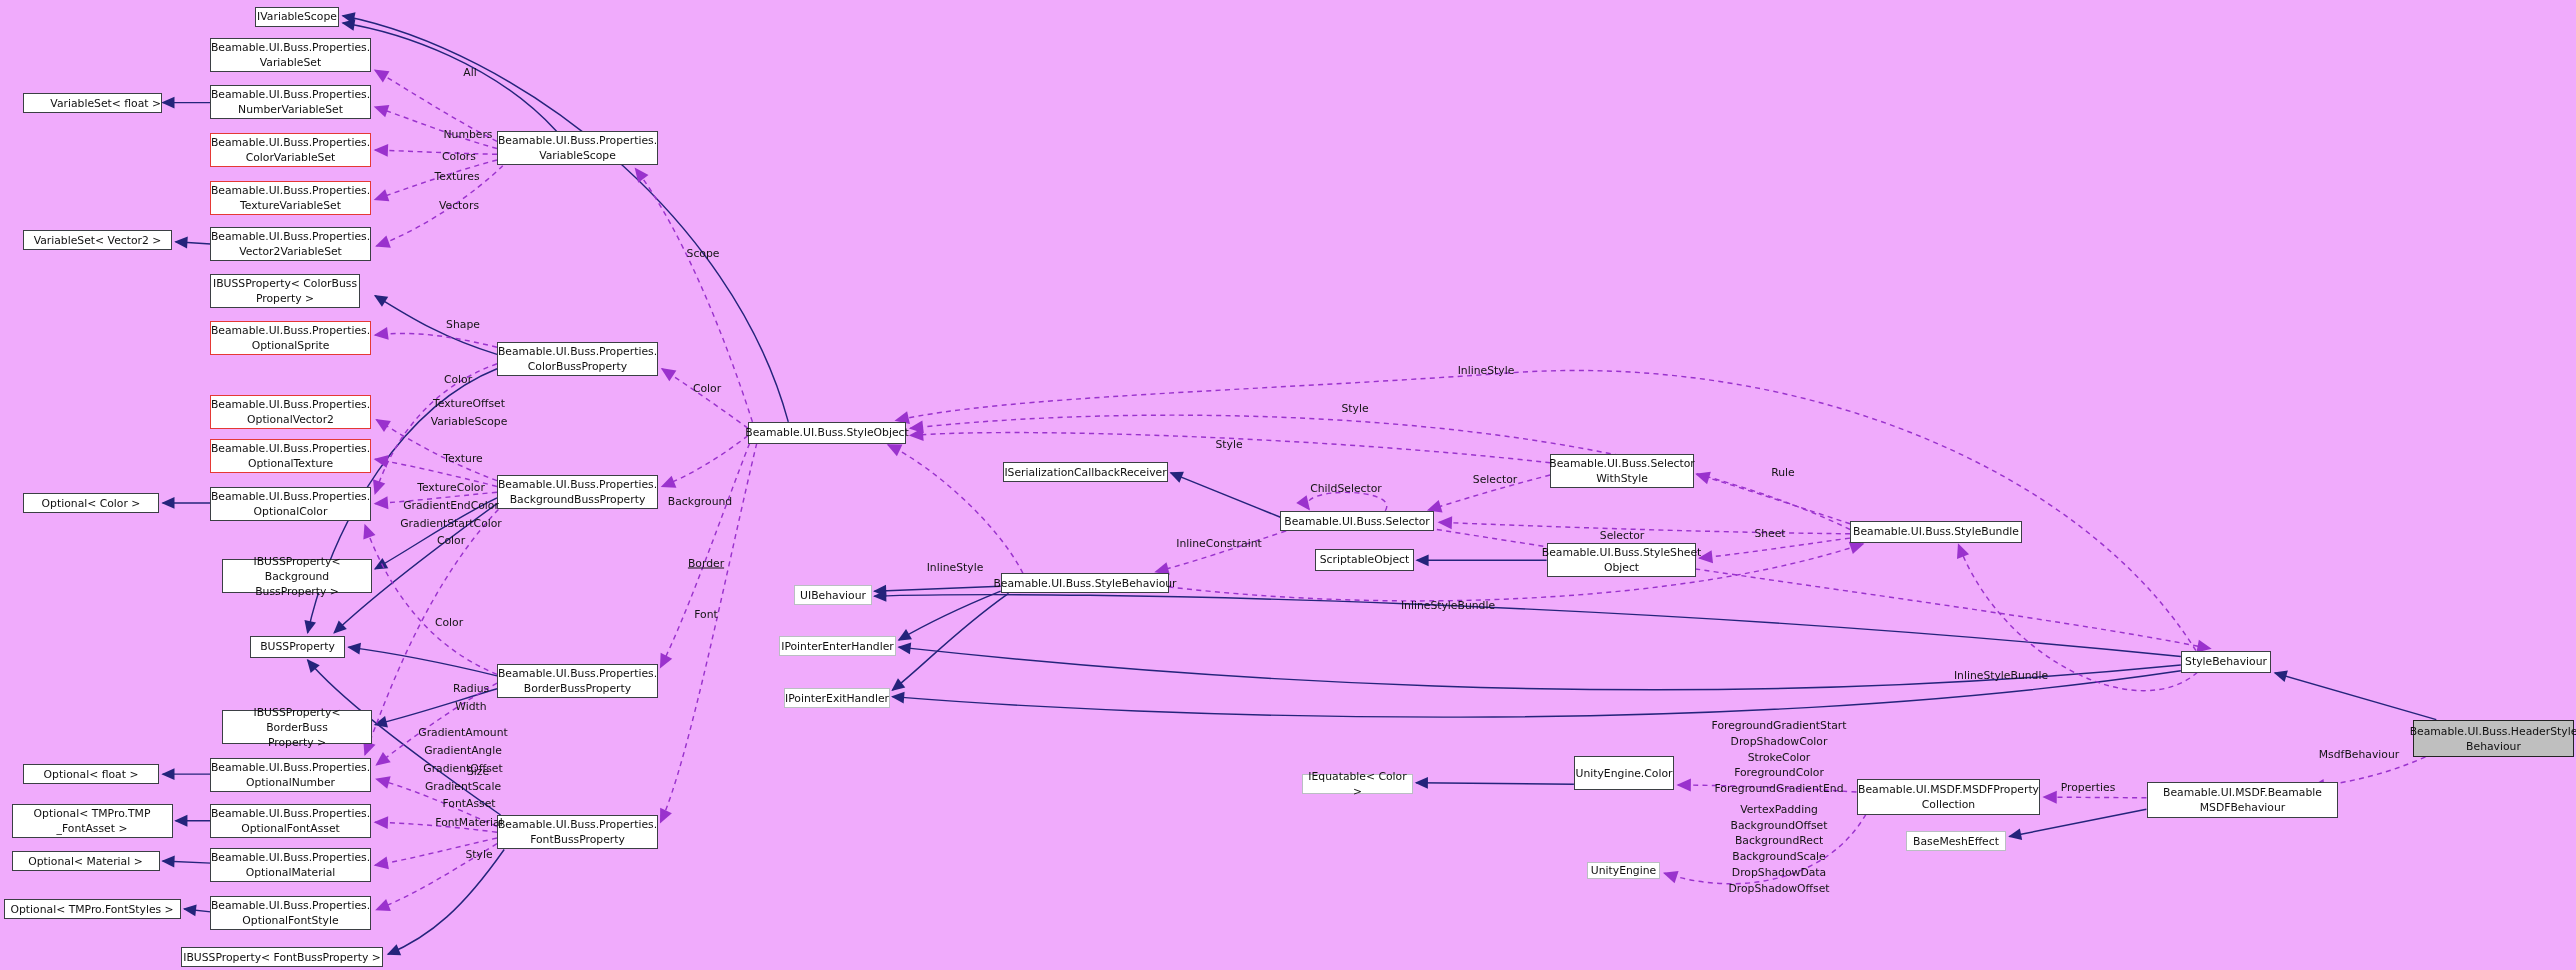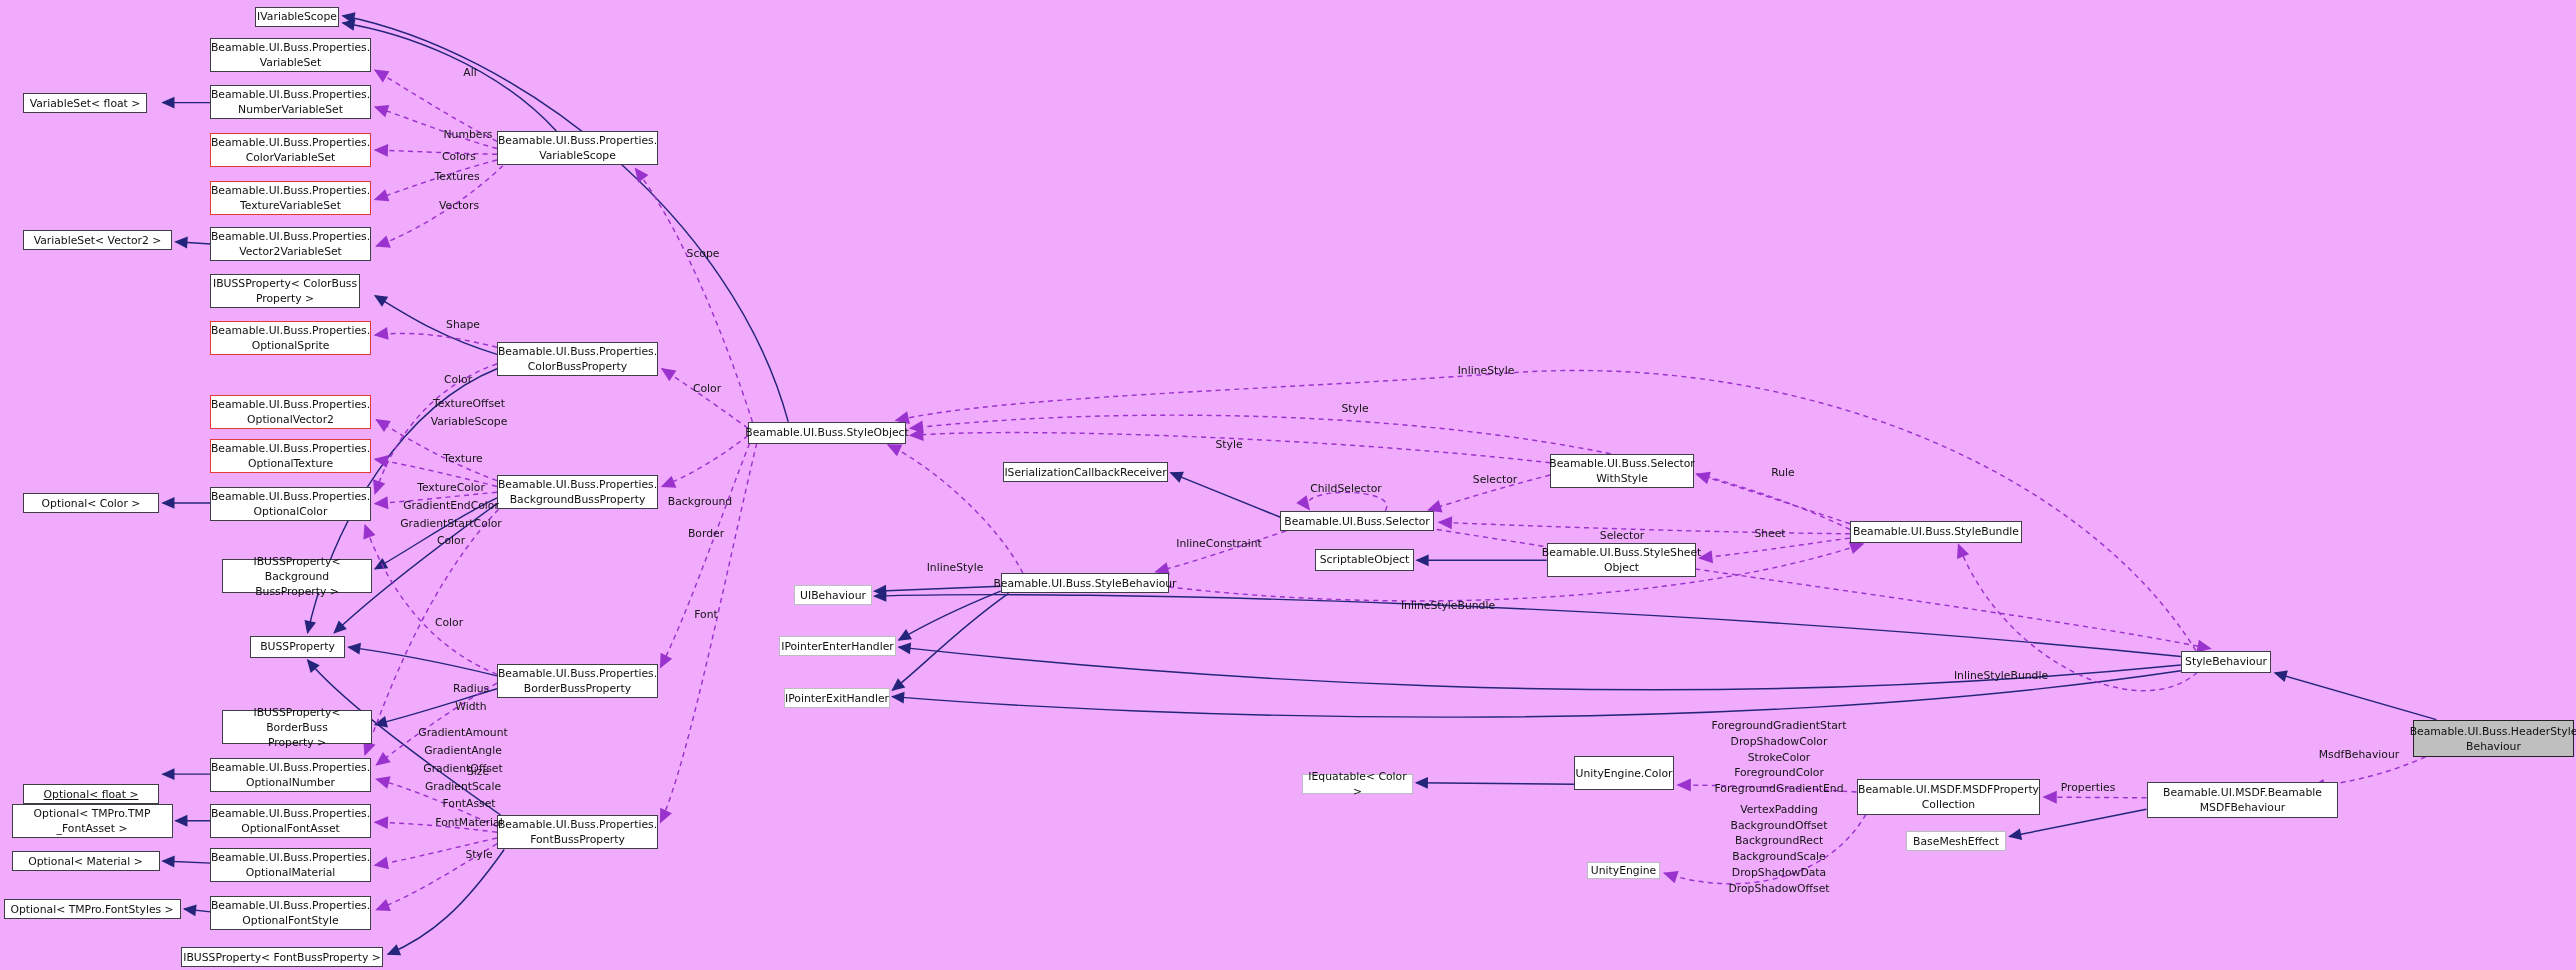--- a/index.html
+++ b/index.html
@@ -95,21 +95,21 @@
         <path d="M 3380,1055 C 3330,1077 3280,1090 3221,1097" fill="none" stroke="#9a32cd" stroke-width="2" stroke-dasharray="7,6" marker-end="url(#arr-d)"></path>
         <path d="M 2991,1112 L 2848,1111" fill="none" stroke="#9a32cd" stroke-width="2" stroke-dasharray="7,6" marker-end="url(#arr-d)"></path>
         <path d="M 2587,1104 C 2500,1098 2420,1095 2338,1094" fill="none" stroke="#9a32cd" stroke-width="2" stroke-dasharray="7,6" marker-end="url(#arr-d)"></path>
         <path d="M 2600,1135 C 2545,1230 2420,1250 2319,1217" fill="none" stroke="#9a32cd" stroke-width="2" stroke-dasharray="7,6" marker-end="url(#arr-d)"></path>
       </g>
   </svg>
   <div id="nodes">
       <div class="node n" style="left: 255px; top: 6.5px; width: 84px; height: 20px;"><span>IVariableScope</span></div>
       <div class="node n" style="left: 210px; top: 38px; width: 161px; height: 34px;"><span>Beamable.UI.Buss.Properties.
 VariableSet</span></div>
-      <div class="node n" style="left: 23px; top: 93px; width: 124px; height: 20px;"><span>VariableSet&lt; float &gt;</span></div>
+      <div class="node n" style="left: 23px; top: 93px; width: 139px; height: 20px; justify-content: flex-end;"><span>VariableSet&lt; float &gt;</span></div>
       <div class="node n" style="left: 210px; top: 85px; width: 161px; height: 34px;"><span>Beamable.UI.Buss.Properties.
 NumberVariableSet</span></div>
       <div class="node r" style="left: 210px; top: 133px; width: 161px; height: 34px;"><span>Beamable.UI.Buss.Properties.
 ColorVariableSet</span></div>
       <div class="node r" style="left: 210px; top: 181px; width: 161px; height: 34px;"><span>Beamable.UI.Buss.Properties.
 TextureVariableSet</span></div>
       <div class="node n" style="left: 23px; top: 230px; width: 149px; height: 20px;"><span>VariableSet&lt; Vector2 &gt;</span></div>
       <div class="node n" style="left: 210px; top: 227px; width: 161px; height: 34px;"><span>Beamable.UI.Buss.Properties.
 Vector2VariableSet</span></div>
       <div class="node n" style="left: 497px; top: 131px; width: 161px; height: 34px;"><span>Beamable.UI.Buss.Properties.
@@ -131,21 +131,21 @@
 BussProperty &gt;</span></div>
       <div class="node n" style="left: 497px; top: 475px; width: 161px; height: 34px;"><span>Beamable.UI.Buss.Properties.
 BackgroundBussProperty</span></div>
       <div class="node n" style="left: 250px; top: 636px; width: 95px; height: 21.5px;"><span>BUSSProperty</span></div>
       <div class="node n" style="left: 497px; top: 664px; width: 161px; height: 34px;"><span>Beamable.UI.Buss.Properties.
 BorderBussProperty</span></div>
       <div class="node n" style="left: 222px; top: 710px; width: 150px; height: 34px;"><span>IBUSSProperty&lt; BorderBuss
 Property &gt;</span></div>
       <div class="node n" style="left: 210px; top: 758px; width: 161px; height: 34px;"><span>Beamable.UI.Buss.Properties.
 OptionalNumber</span></div>
-      <div class="node n" style="left: 23px; top: 784px; width: 136px; height: 20px; text-decoration: underline;"><span>Optional&lt; float &gt;</span></div>
+      <div class="node n" style="left: 23px; top: 764px; width: 136px; height: 20px;"><span>Optional&lt; float &gt;</span></div>
       <div class="node n" style="left: 11.5px; top: 804px; width: 161px; height: 34px;"><span>Optional&lt; TMPro.TMP
 _FontAsset &gt;</span></div>
       <div class="node n" style="left: 210px; top: 804px; width: 161px; height: 34px;"><span>Beamable.UI.Buss.Properties.
 OptionalFontAsset</span></div>
       <div class="node n" style="left: 11.5px; top: 851px; width: 148px; height: 20px;"><span>Optional&lt; Material &gt;</span></div>
       <div class="node n" style="left: 210px; top: 848px; width: 161px; height: 34px;"><span>Beamable.UI.Buss.Properties.
 OptionalMaterial</span></div>
       <div class="node n" style="left: 497px; top: 815px; width: 161px; height: 34px;"><span>Beamable.UI.Buss.Properties.
 FontBussProperty</span></div>
       <div class="node n" style="left: 3.6px; top: 899px; width: 177px; height: 20px;"><span>Optional&lt; TMPro.FontStyles &gt;</span></div>
@@ -188,21 +188,21 @@
       <span class="elabel" style="left: 458px; top: 379px;">Color</span>
       <span class="elabel" style="left: 707px; top: 388px;">Color</span>
       <span class="elabel" style="left: 469px; top: 403px;">TextureOffset</span>
       <span class="elabel" style="left: 469px; top: 421px;">VariableScope</span>
       <span class="elabel" style="left: 463px; top: 458px;">Texture</span>
       <span class="elabel" style="left: 451px; top: 487px;">TextureColor</span>
       <span class="elabel" style="left: 451px; top: 505px;">GradientEndColor</span>
       <span class="elabel" style="left: 451px; top: 523px;">GradientStartColor</span>
       <span class="elabel" style="left: 451px; top: 540px;">Color</span>
       <span class="elabel" style="left: 700px; top: 501px;">Background</span>
-      <span class="elabel" style="left: 706px; top: 533px;">Border</span>
+      <span class="elabel" style="left: 706px; top: 563px; text-decoration: underline;">Border</span>
       <span class="elabel" style="left: 449px; top: 622px;">Color</span>
       <span class="elabel" style="left: 471px; top: 688px;">Radius</span>
       <span class="elabel" style="left: 471px; top: 706px;">Width</span>
       <span class="elabel" style="left: 463px; top: 732px;">GradientAmount</span>
       <span class="elabel" style="left: 463px; top: 750px;">GradientAngle</span>
       <span class="elabel" style="left: 463px; top: 768px;">GradientOffset</span>
       <span class="elabel" style="left: 463px; top: 786px;">GradientScale</span>
       <span class="elabel" style="left: 706px; top: 614px;">Font</span>
       <span class="elabel" style="left: 478px; top: 771px;">Size</span>
       <span class="elabel" style="left: 469px; top: 803px;">FontAsset</span>

